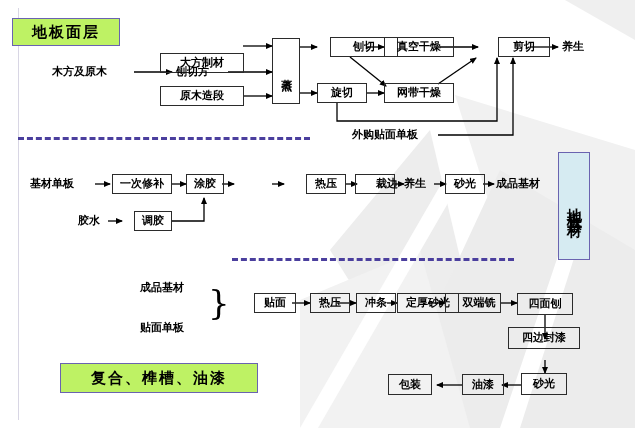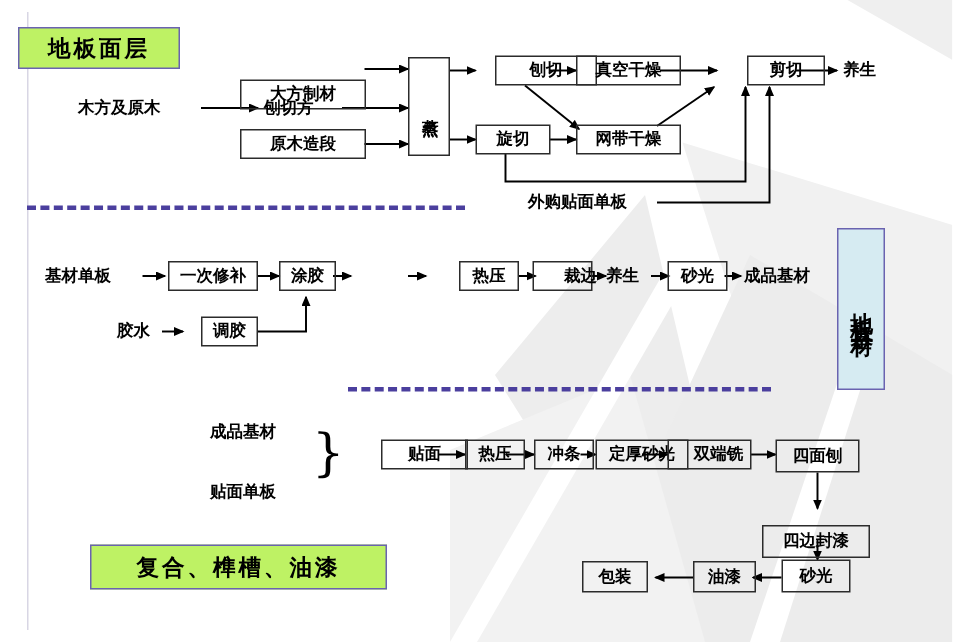--- a/index.html
+++ b/index.html
@@ -223,33 +223,33 @@
   <div class="txt" style="left:78px;top:213px;width:34px;height:16px;">胶水</div>
 
   <div class="box" style="left:134px;top:211px;width:38px;height:20px;">调胶</div>
 
   <div class="txt" style="left:140px;top:280px;width:62px;height:16px;">成品基材</div>
 
   <div class="txt" style="left:140px;top:320px;width:62px;height:16px;">贴面单板</div>
 
   <div class="brace" style="left:208px;top:285px;">}</div>
 
-  <div class="box" style="left:254px;top:293px;width:58px;height:20px;">贴面</div>
+  <div class="box" style="left:254px;top:293px;width:42px;height:20px;">贴面</div>
 
   <div class="box" style="left:310px;top:293px;width:40px;height:20px;">热压</div>
 
   <div class="box" style="left:356px;top:293px;width:40px;height:20px;">冲条</div>
 
   <div class="box" style="left:397px;top:293px;width:62px;height:20px;">定厚砂光</div>
 
   <div class="box" style="left:445px;top:293px;width:56px;height:20px;padding-left:12px;">双端铣</div>
 
   <div class="box" style="left:517px;top:293px;width:56px;height:22px;">四面刨</div>
 
-  <div class="box" style="left:508px;top:350px;width:72px;height:22px;">四边封漆</div>
+  <div class="box" style="left:508px;top:327px;width:72px;height:22px;">四边封漆</div>
 
   <div class="box" style="left:521px;top:373px;width:46px;height:22px;">砂光</div>
 
   <div class="box" style="left:462px;top:374px;width:42px;height:21px;">油漆</div>
 
   <div class="box" style="left:388px;top:374px;width:44px;height:21px;">包装</div>
 
 </div>
 
 </body></html>

